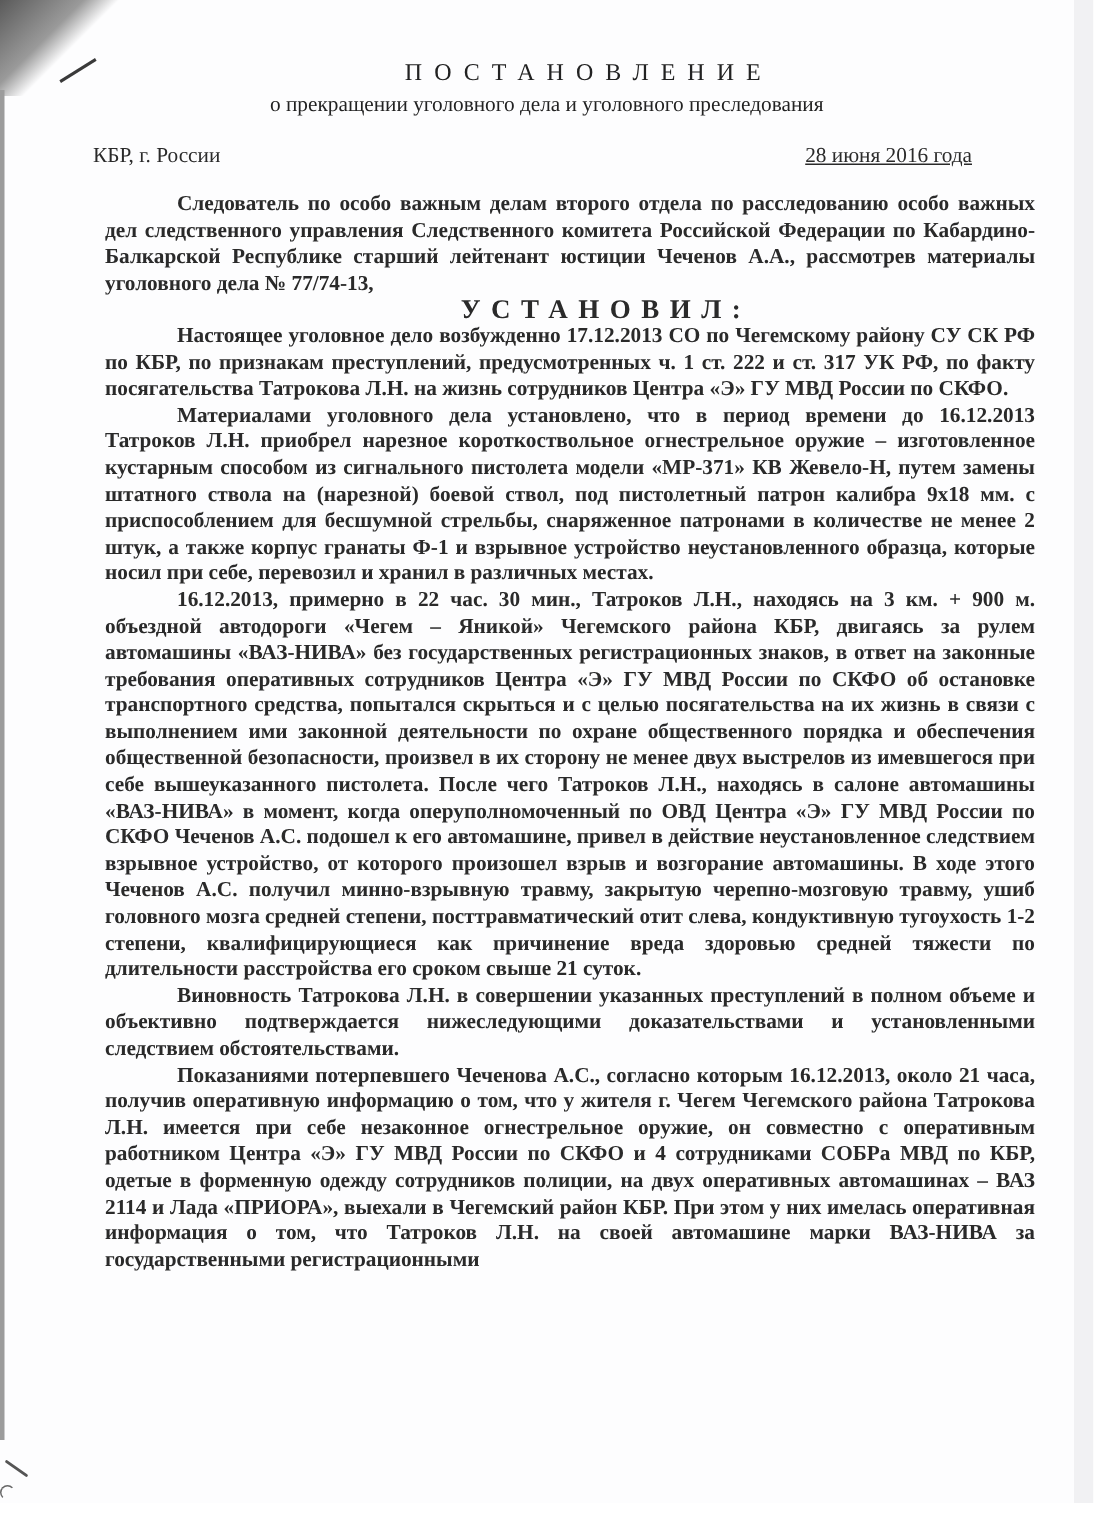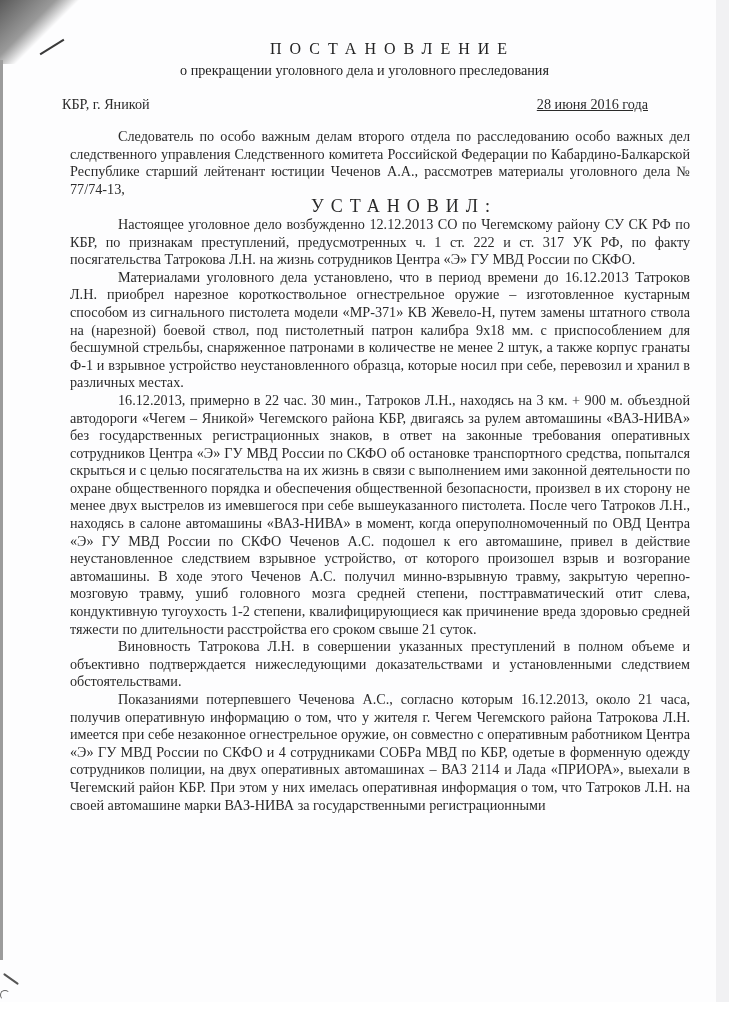--- a/index.html
+++ b/index.html
@@ -35,43 +35,43 @@
   .subtitle {
     position: absolute; left: 0; top: 62px; width: 729px; text-align: center;
     font-size: 14.2px; color: #222;
   }
   .place { position: absolute; left: 62px; top: 96px; font-size: 14.2px; }
   .date { position: absolute; right: 68px; top: 96px; font-size: 14.2px; text-decoration: underline; }
   .body {
     position: absolute; left: 70px; top: 128px; width: 620px;
     font-size: 14.2px; line-height: 17.6px; text-align: justify;
   }
-  .body p { margin: 0; text-indent: 48px; }
+  .body p { margin: 0; text-indent: 48px; font-weight: bold; }
   .heading {
     text-align: center; letter-spacing: 7px; font-size: 18px; margin: 7px 0 6px 0; text-indent: 0;
   }
 </style>
 </head>
 <body>
 
 <div class="page">
   <div class="corner-shade"></div>
   <div class="left-edge"></div>
   <div class="pen-mark"></div>
   <div class="bottom-mark"></div>
   <div class="bottom-mark2"></div>
 
   <div class="title">ПОСТАНОВЛЕНИЕ</div>
   <div class="subtitle">о прекращении уголовного дела и уголовного преследования</div>
-  <div class="place">КБР, г. Яникой</div>
+  <div class="place">КБР, г. России</div>
   <div class="date">28 июня 2016 года</div>
 
   <div class="body">
     <p>Следователь по особо важным делам второго отдела по расследованию особо важных дел следственного управления Следственного комитета Российской Федерации по Кабардино-Балкарской Республике старший лейтенант юстиции Чеченов А.А., рассмотрев материалы уголовного дела № 77/74-13,</p>
     <p class="heading">УСТАНОВИЛ:</p>
-    <p>Настоящее уголовное дело возбужденно 12.12.2013 СО по Чегемскому району СУ СК РФ по КБР, по признакам преступлений, предусмотренных ч. 1 ст. 222 и ст. 317 УК РФ, по факту посягательства Татрокова Л.Н. на жизнь сотрудников Центра «Э» ГУ МВД России по СКФО.</p>
+    <p>Настоящее уголовное дело возбужденно 17.12.2013 СО по Чегемскому району СУ СК РФ по КБР, по признакам преступлений, предусмотренных ч. 1 ст. 222 и ст. 317 УК РФ, по факту посягательства Татрокова Л.Н. на жизнь сотрудников Центра «Э» ГУ МВД России по СКФО.</p>
     <p>Материалами уголовного дела установлено, что в период времени до 16.12.2013 Татроков Л.Н. приобрел нарезное короткоствольное огнестрельное оружие – изготовленное кустарным способом из сигнального пистолета модели «МР-371» КВ Жевело-Н, путем замены штатного ствола на (нарезной) боевой ствол, под пистолетный патрон калибра 9х18 мм. с приспособлением для бесшумной стрельбы, снаряженное патронами в количестве не менее 2 штук, а также корпус гранаты Ф-1 и взрывное устройство неустановленного образца, которые носил при себе, перевозил и хранил в различных местах.</p>
     <p>16.12.2013, примерно в 22 час. 30 мин., Татроков Л.Н., находясь на 3 км. + 900 м. объездной автодороги «Чегем – Яникой» Чегемского района КБР, двигаясь за рулем автомашины «ВАЗ-НИВА» без государственных регистрационных знаков, в ответ на законные требования оперативных сотрудников Центра «Э» ГУ МВД России по СКФО об остановке транспортного средства, попытался скрыться и с целью посягательства на их жизнь в связи с выполнением ими законной деятельности по охране общественного порядка и обеспечения общественной безопасности, произвел в их сторону не менее двух выстрелов из имевшегося при себе вышеуказанного пистолета. После чего Татроков Л.Н., находясь в салоне автомашины «ВАЗ-НИВА» в момент, когда оперуполномоченный по ОВД Центра «Э» ГУ МВД России по СКФО Чеченов А.С. подошел к его автомашине, привел в действие неустановленное следствием взрывное устройство, от которого произошел взрыв и возгорание автомашины. В ходе этого Чеченов А.С. получил минно-взрывную травму, закрытую черепно-мозговую травму, ушиб головного мозга средней степени, посттравматический отит слева, кондуктивную тугоухость 1-2 степени, квалифицирующиеся как причинение вреда здоровью средней тяжести по длительности расстройства его сроком свыше 21 суток.</p>
     <p>Виновность Татрокова Л.Н. в совершении указанных преступлений в полном объеме и объективно подтверждается нижеследующими доказательствами и установленными следствием обстоятельствами.</p>
     <p>Показаниями потерпевшего Чеченова А.С., согласно которым 16.12.2013, около 21 часа, получив оперативную информацию о том, что у жителя г. Чегем Чегемского района Татрокова Л.Н. имеется при себе незаконное огнестрельное оружие, он совместно с оперативным работником Центра «Э» ГУ МВД России по СКФО и 4 сотрудниками СОБРа МВД по КБР, одетые в форменную одежду сотрудников полиции, на двух оперативных автомашинах – ВАЗ 2114 и Лада «ПРИОРА», выехали в Чегемский район КБР. При этом у них имелась оперативная информация о том, что Татроков Л.Н. на своей автомашине марки ВАЗ-НИВА за государственными регистрационными</p>
   </div>
 </div>
 <div class="right-edge"></div>
 
 </body></html>

